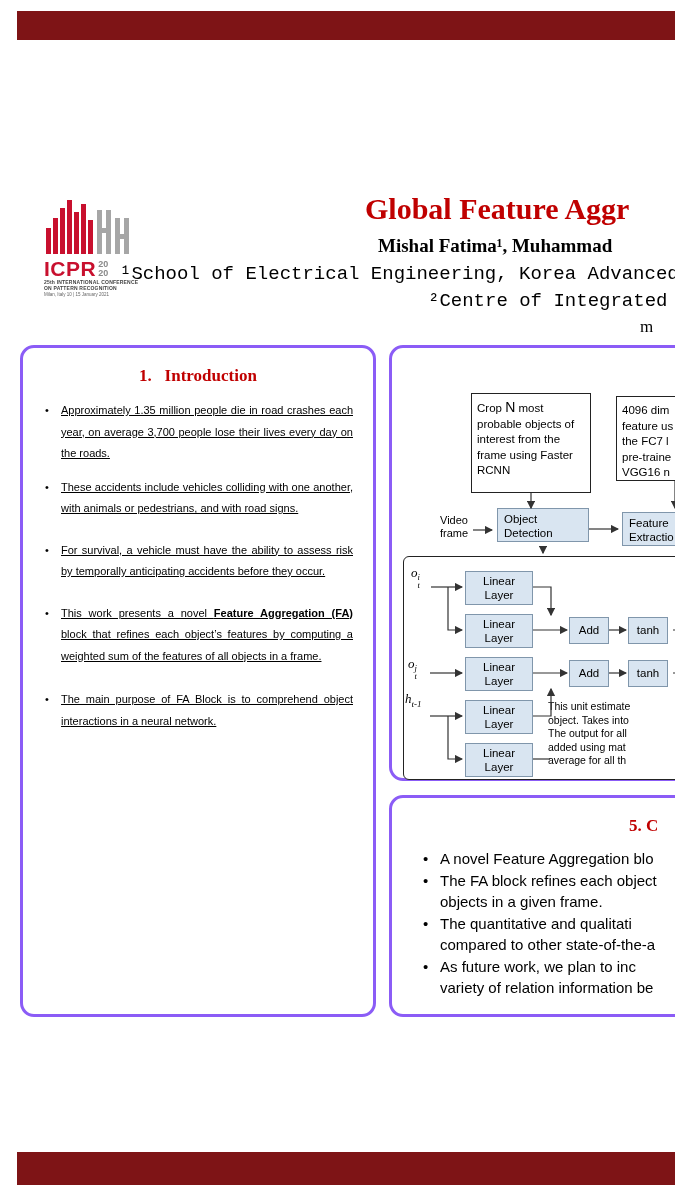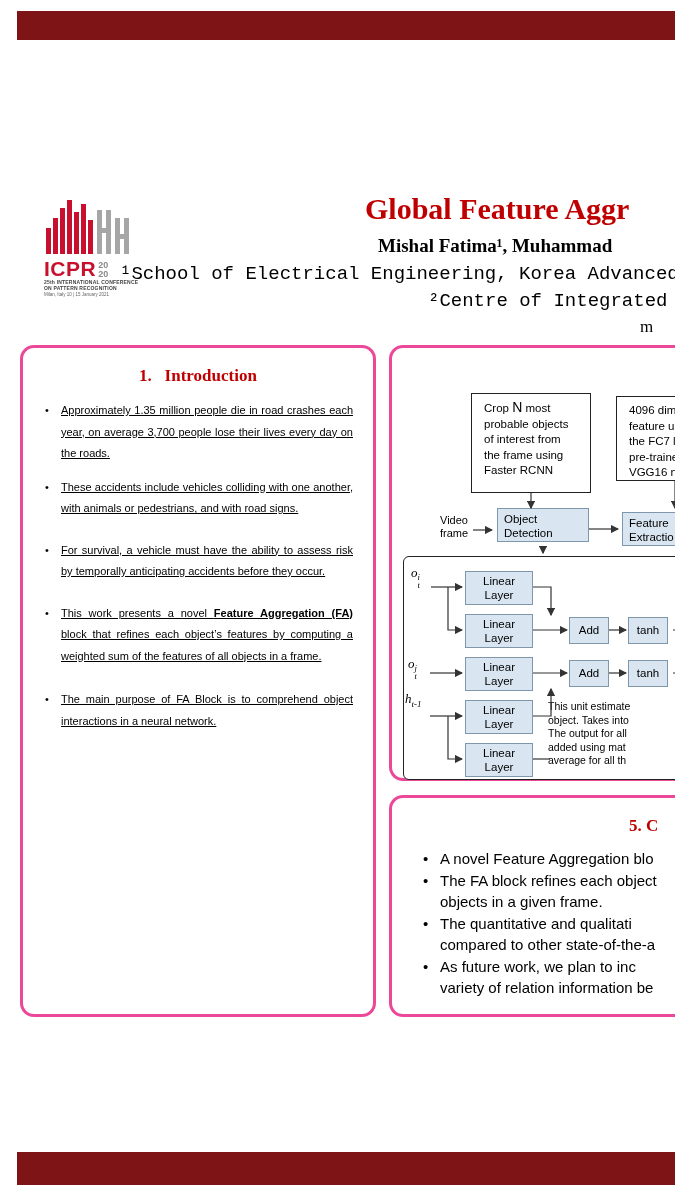--- a/index.html
+++ b/index.html
@@ -7,39 +7,39 @@
   body { width:675px; height:1200px; position:relative; overflow:hidden;
          font-family:"Liberation Sans", sans-serif; color:#000; }
   .page { position:absolute; left:0; top:0; width:675px; height:1200px; overflow:hidden; }
 
   .bar { position:absolute; left:17px; width:658px; background:#7e1416; }
   .bar.top { top:11px; height:29px; }
   .bar.bottom { top:1152px; height:33px; }
 
   
   .logo { position:absolute; left:44px; top:198px; width:96px; }
-  .logo-word { display:flex; align-items:flex-end; margin-top:1px; }
+  .logo-word { display:flex; align-items:center; margin-top:1px; }
   .logo-icpr { font-family:"Liberation Sans",sans-serif; font-weight:bold; font-size:21px;
                color:#c8102e; letter-spacing:0.5px; line-height:20px; }
   .logo-years { display:flex; flex-direction:column; margin-left:2px; }
   .logo-years span { font-size:9px; line-height:9px; font-weight:bold; color:#8a8a8a; }
   .logo-sub1 { font-size:5px; line-height:6px; color:#444; font-weight:bold; letter-spacing:0.2px; }
   .logo-sub2 { font-size:4.5px; line-height:7px; color:#666; }
 
   .title { position:absolute; left:365px; top:192px; width:700px; white-space:nowrap;
            font-family:"Liberation Serif",serif; font-weight:bold; font-size:30px; color:#c00000; }
   .authors { position:absolute; left:378px; top:235px; width:600px; white-space:nowrap;
              font-family:"Liberation Serif",serif; font-weight:bold; font-size:19px; }
   .affil { font-family:Liberation Mono, monospace; font-size:19px; white-space:nowrap; position:absolute; }
   .affil1 { left:120px; top:263px; }
   .affil2 { left:428px; top:290px; }
   .email { position:absolute; left:640px; top:317px; font-family:"Liberation Serif",serif; font-size:17px; }
 
   
-  .panel { position:absolute; background:#fff; border:3px solid #ec4899; border-radius:14px; }
+  .panel { position:absolute; background:#fff; border:3px solid #8b5cf6; border-radius:14px; }
   .panel.intro { left:20px; top:345px; width:356px; height:672px; padding:16px 20px 0 20px; }
   .panel.diagram { left:389px; top:345px; width:575px; height:436px; }
   .panel.conclusion { left:389px; top:795px; width:575px; height:222px; }
 
   .sec-heading { font-family:"Liberation Serif",serif; font-weight:bold; font-size:17px;
                  color:#c00000; text-align:center; white-space:pre; line-height:24px; }
   .conc-heading { position:absolute; left:237px; top:16px; text-align:center; }
 
   ul.bullets { list-style:none; margin-top:12px; }
   ul.bullets li { position:relative; padding-left:18px; font-size:11px; line-height:21.5px;
@@ -50,21 +50,21 @@
   ul.bullets li:nth-child(5) { margin-top:22px; }
 
   .conc-list { position:absolute; left:29px; top:50px; width:640px; margin:0; list-style:none; }
   .conc-list li { position:relative; padding-left:19px; font-size:15px; line-height:21.5px;
                   text-align:left; white-space:pre-line; }
   .conc-list li::before { content:"\2022"; position:absolute; left:2px; }
   .conc-list li + li { margin-top:0; }
 
   
   .dbox { position:absolute; background:#fff; border:1.5px solid #222; font-size:11.5px;
-          line-height:15.5px; padding:6px 12px; }
+          line-height:15.5px; padding:6px 5px; }
   .dbox.crop { left:79px; top:45px; width:120px; height:100px; }
   .dbox.crop .bigN { font-size:14px; }
   .dbox.feat { left:224px; top:48px; width:130px; height:85px; white-space:pre-line; }
   .dlabel { position:absolute; font-size:11px; line-height:13px; white-space:pre-line; }
   .dlabel.videoframe { left:48px; top:166px; }
 
   .bluebox { position:absolute; background:#d9e5f1; border:1px solid #8096ab;
              font-size:11.5px; line-height:14px; white-space:pre-line; }
   .bluebox.od { left:105px; top:160px; width:92px; height:34px; padding:3px 0 0 6px; }
   .bluebox.fe { left:230px; top:164px; width:102px; height:34px; padding:3px 0 0 6px; }

